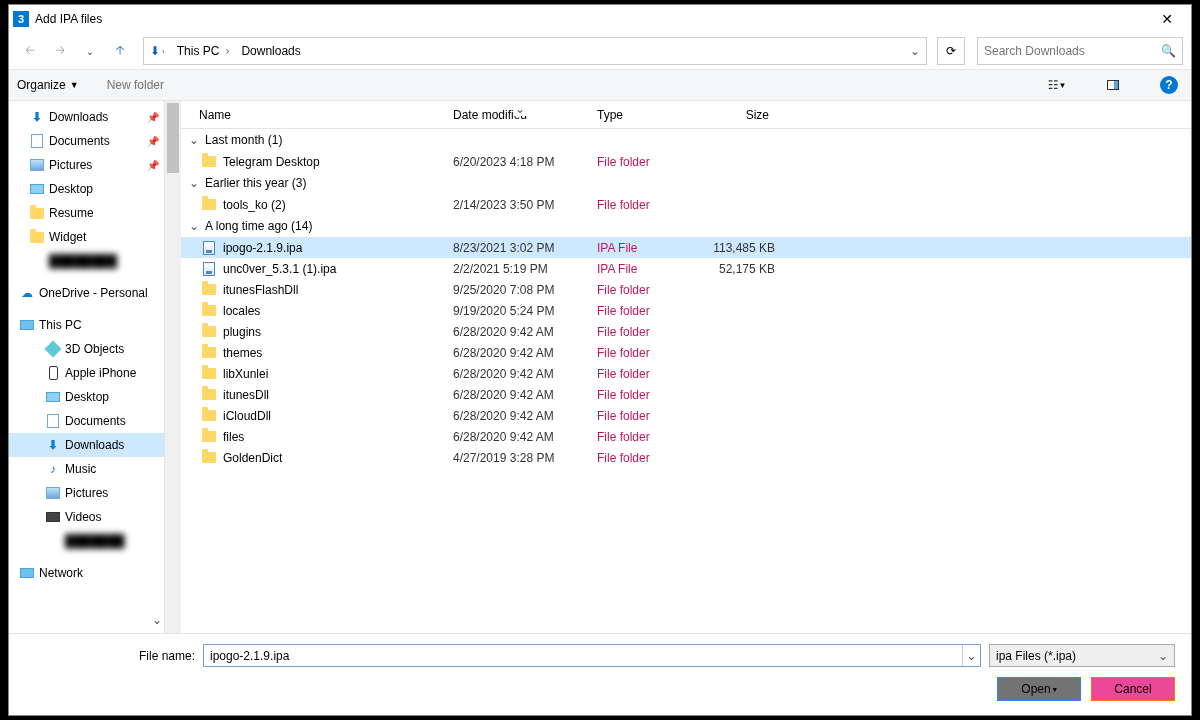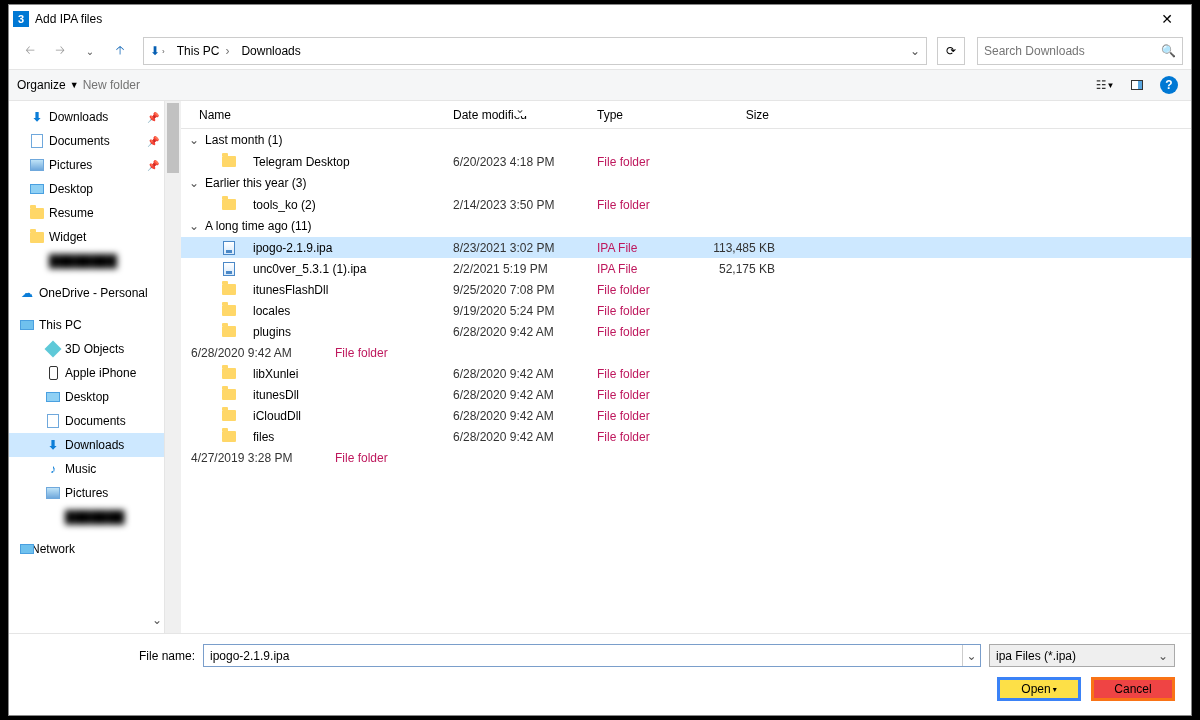--- a/index.html
+++ b/index.html
@@ -15,21 +15,21 @@
 .addressbar{flex:1;height:28px;border:1px solid #ccc;display:flex;align-items:center;margin:0 6px}
 .addressbar .loc-icon{margin:0 6px;color:#065fb3;display:flex;align-items:center;gap:2px}
 .addressbar .crumb{padding:0 6px;display:flex;align-items:center;gap:6px}
 .addressbar .sep{color:#777}
 .addressbar .spacer{flex:1}
 .addressbar .drop{width:22px;height:26px;display:flex;align-items:center;justify-content:center;color:#555}
 .refresh{width:28px;height:28px;border:1px solid #ccc;display:flex;align-items:center;justify-content:center}
 .searchbox{width:206px;height:28px;border:1px solid #ccc;display:flex;align-items:center;padding:0 6px;color:#777;margin-left:8px}
 .searchbox input{border:none;outline:none;flex:1;color:#555}
 .searchbox .sicon{color:#555}
-.toolbar{height:32px;background:#f5f6f7;border-top:1px solid #e5e5e5;border-bottom:1px solid #e5e5e5;display:flex;align-items:center;padding:0 8px;gap:4px}
+.toolbar{height:32px;background:#f5f6f7;border-top:1px solid #e5e5e5;border-bottom:1px solid #e5e5e5;display:flex;align-items:center;padding:0 8px;gap:28px}
 .toolbar .org{color:#1a5dab;display:flex;align-items:center;gap:4px}
 .toolbar .nf{color:#737373}
 .toolbar .tspacer{flex:1}
 .toolbar .tic{width:28px;height:24px;display:flex;align-items:center;justify-content:center;color:#333}
 .toolbar .help{width:18px;height:18px;border-radius:50%;background:#0078d4;color:#fff;display:flex;align-items:center;justify-content:center;font-weight:bold}
 .body{flex:1;display:flex;min-height:0}
 .sidebar{width:156px;border-right:1px solid #e5e5e5;overflow:hidden;padding-top:4px;position:relative}
 .sidebar .item{display:flex;align-items:center;height:24px;padding-left:40px;gap:6px;position:relative;white-space:nowrap}
 .sidebar .item.depth2{padding-left:56px}
 .sidebar .item .ic{width:16px;height:16px;position:absolute;left:20px;display:flex;align-items:center;justify-content:center}
@@ -58,38 +58,38 @@
 .columns{display:flex;height:28px;align-items:center;border-bottom:1px solid #e5e5e5;color:#444}
 .col{padding:0 10px}
 .c-name{width:262px;padding-left:18px}
 .c-date{width:144px}
 .c-type{width:118px}
 .c-size{width:74px;text-align:right}
 .grp{display:flex;align-items:center;gap:6px;padding:4px 8px;color:#14365e}
 .grp .gchev{color:#555}
 .row{display:flex;align-items:center;height:21px}
 .row.sel{background:#cde8ff}
-.row .r-name{width:262px;padding-left:40px;display:flex;align-items:center;gap:16px}
+.row .r-name{width:262px;padding-left:20px;display:flex;align-items:center;gap:6px}
 .row .r-date{width:144px;padding-left:10px;color:#333}
 .row .r-type{width:118px;padding-left:10px;color:#be185d}
 .row .r-size{width:74px;text-align:right;padding-right:4px;color:#333}
 .row .ficon{width:16px;height:16px;display:flex;align-items:center;justify-content:center}
 .ipa-ic{width:12px;height:14px;border:1px solid #4a88c7;background:linear-gradient(180deg,#fff,#d6e9fb);position:relative}
 .ipa-ic:after{content:"";position:absolute;bottom:1px;left:2px;width:6px;height:3px;background:#4a88c7}
 .footer{border-top:1px solid #e5e5e5;padding:10px 16px 14px;display:flex;flex-direction:column;gap:10px}
 .fn-row{display:flex;align-items:center;gap:8px}
 .fn-label{width:170px;text-align:right}
 .fn-input{flex:1;height:23px;border:1px solid #7a9ecb;display:flex;align-items:center}
 .fn-input input{border:none;outline:none;flex:1;padding:0 6px}
 .fn-input .dd{width:18px;height:21px;border-left:1px solid #ccc;display:flex;align-items:center;justify-content:center;color:#555}
 .ft-select{width:186px;height:23px;border:1px solid #aaa;display:flex;align-items:center;padding:0 6px;background:#efefef}
 .ft-select .dd{margin-left:auto;color:#555}
 .btn-row{display:flex;justify-content:flex-end;gap:10px}
-.btn{width:84px;height:24px;border:3px solid #f97316;background:#ef4444;display:flex;align-items:center;justify-content:center;cursor:pointer}
-.btn.primary{border:3px solid #3b82f6;background:#fde047}
+.btn{width:84px;height:24px;border:1px solid #f97316;background:#ec4899;display:flex;align-items:center;justify-content:center;cursor:pointer}
+.btn.primary{border:1px solid #3b82f6;background:#737373}
 .dropind{position:absolute;top:1px;color:#555;background:#fff;padding:0 2px}
 </style>
 </head>
 <body>
 
 <div class="dialog">
 
   <div class="titlebar">
     <div class="app-icon">3</div>
     <div class="title">Add IPA files</div>
@@ -234,27 +234,33 @@
               <span class="music-ic">♪</span>
             </span>
             <span>Music</span>
           </div>
           <div class="item depth2">
             <span class="ic">
               <span class="pic-ic"></span>
             </span>
             <span>Pictures</span>
           </div>
+          <div class="item depth2">
+            <span class="ic">
+              <span class="vid-ic"></span>
+            </span>
+            <span>Videos</span>
+          </div>
         </div>
       <div class="item depth2 blur">
           <span class="ic"></span>
           <span>███████</span>
         </div>
       <div style="height:8px"></div>
-      <div class="item" style="padding-left:22px">
+      <div class="item" style="padding-left:30px">
           <span class="ic" style="left:10px">
             <span class="net-ic"></span>
           </span>
           <span>Network</span>
         </div>
       <span class="expand-caret">⌄</span>
     </div>
 
     <div class="scrolltrack">
         <div class="thumb"></div>
@@ -294,21 +300,21 @@
                 <span class="folder-ic"></span>
               </span>
               <span>tools_ko (2)</span>
             </div>
             <div class="r-date">2/14/2023 3:50 PM</div>
             <div class="r-type">File folder</div>
             <div class="r-size"></div>
           </div>
           <div class="grp">
             <span class="gchev">⌄</span>
-            <span>A long time ago (11)</span>
+            <span>A long time ago (14)</span>
           </div>
           <div class="row sel">
             <div class="r-name">
               <span class="ficon">
                 <span class="ipa-ic"></span>
               </span>
               <span>ipogo-2.1.9.ipa</span>
             </div>
             <div class="r-date">8/23/2021 3:02 PM</div>
             <div class="r-type">IPA File</div>
@@ -352,20 +358,26 @@
               <span class="ficon">
                 <span class="folder-ic"></span>
               </span>
               <span>plugins</span>
             </div>
             <div class="r-date">6/28/2020 9:42 AM</div>
             <div class="r-type">File folder</div>
             <div class="r-size"></div>
           </div>
           <div class="row">
+            <div class="r-name">
+              <span class="ficon">
+                <span class="folder-ic"></span>
+              </span>
+              <span>themes</span>
+            </div>
             <div class="r-date">6/28/2020 9:42 AM</div>
             <div class="r-type">File folder</div>
             <div class="r-size"></div>
           </div>
           <div class="row">
             <div class="r-name">
               <span class="ficon">
                 <span class="folder-ic"></span>
               </span>
               <span>libXunlei</span>
@@ -401,20 +413,26 @@
               <span class="ficon">
                 <span class="folder-ic"></span>
               </span>
               <span>files</span>
             </div>
             <div class="r-date">6/28/2020 9:42 AM</div>
             <div class="r-type">File folder</div>
             <div class="r-size"></div>
           </div>
           <div class="row">
+            <div class="r-name">
+              <span class="ficon">
+                <span class="folder-ic"></span>
+              </span>
+              <span>GoldenDict</span>
+            </div>
             <div class="r-date">4/27/2019 3:28 PM</div>
             <div class="r-type">File folder</div>
             <div class="r-size"></div>
           </div>
         </div>
     </div>
 
   </div>
 
   <div class="footer">

